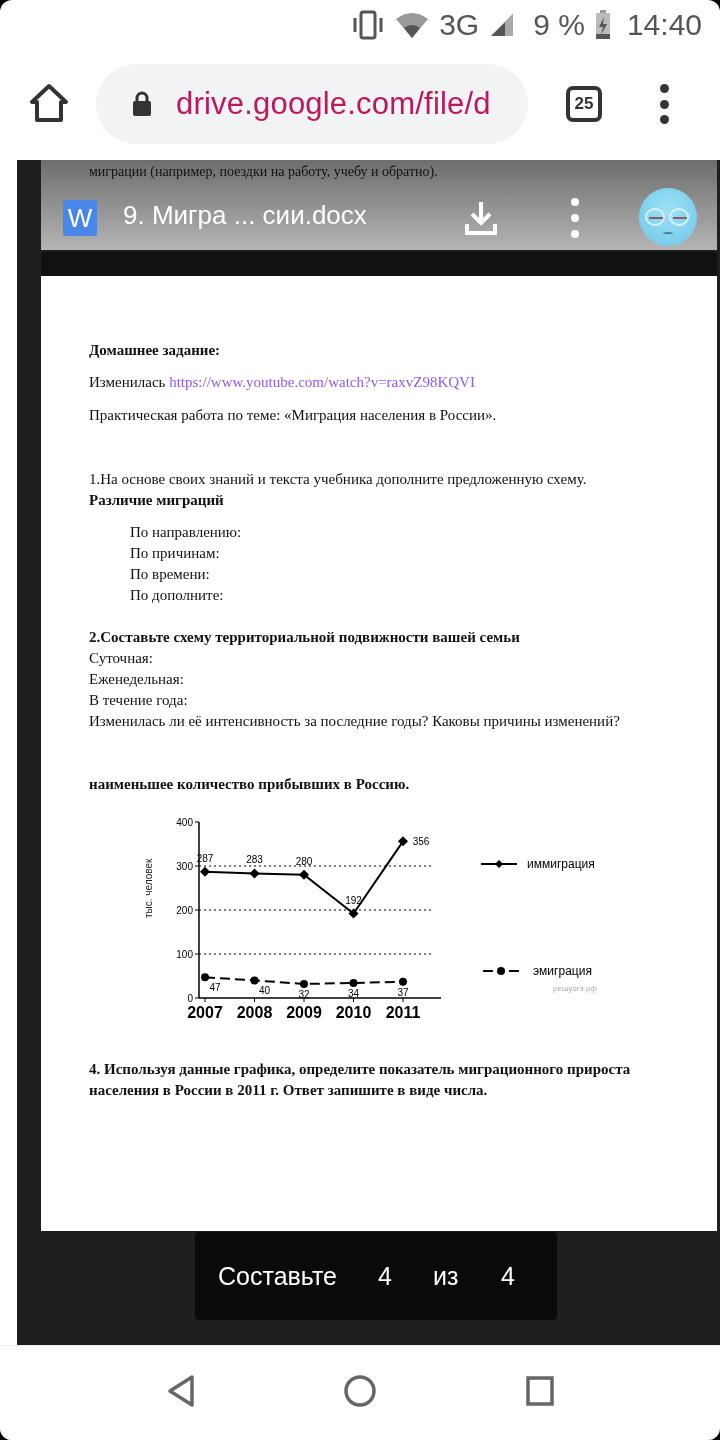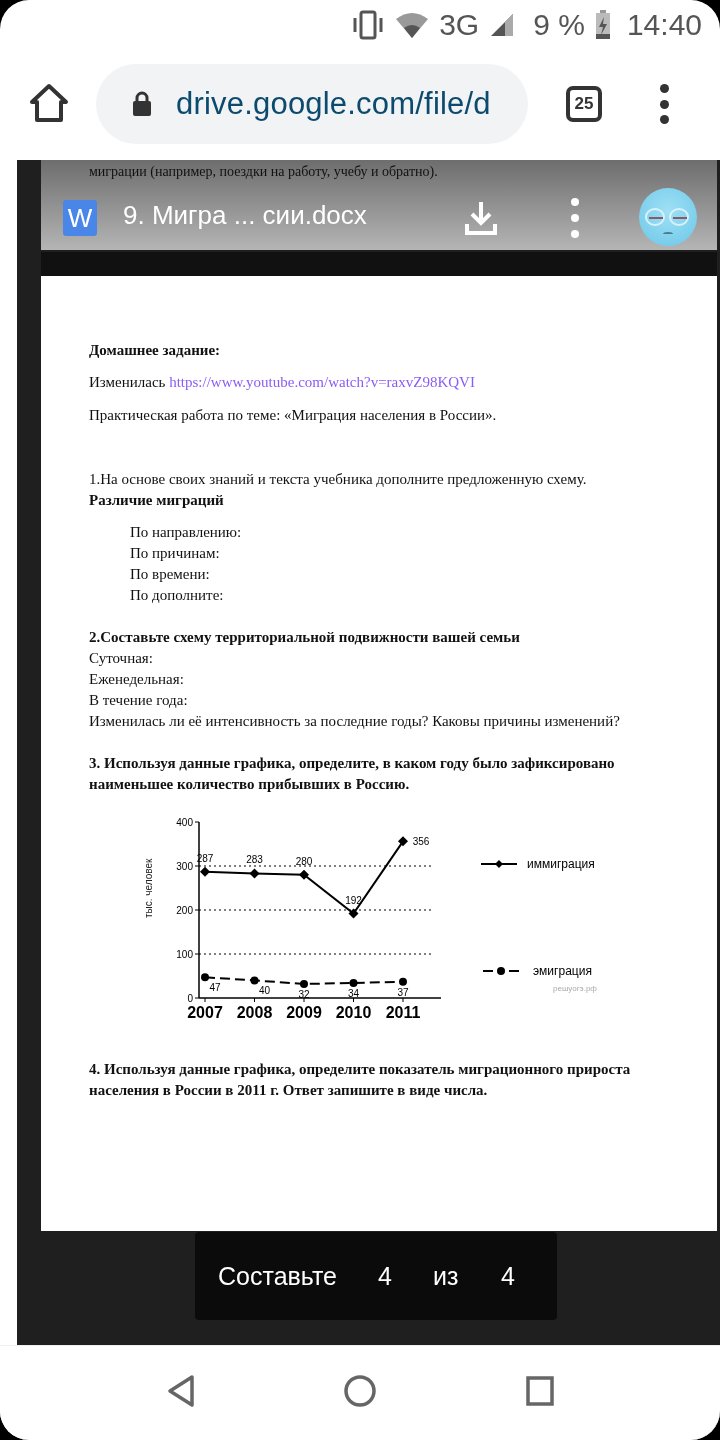--- a/index.html
+++ b/index.html
@@ -1,31 +1,31 @@
 <!DOCTYPE html>
 <html><head>
 <meta charset="utf-8">
 <style>
   * { box-sizing: border-box; margin: 0; padding: 0; }
   html, body { width: 720px; height: 1440px; overflow: hidden; background: #000; }
   body { font-family: "Liberation Sans", sans-serif; position: relative; }
 
-  .phone { position: absolute; left: 0; top: 0; width: 720px; height: 1440px; background: #fff; border-radius: 29px; overflow: hidden; }
+  .phone { position: absolute; left: 0; top: 0; width: 720px; height: 1440px; background: #fff; border-radius: 12px; overflow: hidden; }
 
   
   .status-bar { position: absolute; top: 0; left: 0; width: 720px; height: 50px; display: flex; align-items: center; justify-content: flex-end; padding-right: 18px; color: #555; font-size: 30px; gap: 10px; }
   .status-bar .sb-txt { font-family: "Liberation Sans", sans-serif; color: #555; }
   .status-bar svg { display: block; }
 
   
   .browser-bar { position: absolute; top: 50px; left: 0; width: 720px; height: 110px; background: #fff; display: flex; align-items: center; }
   .home-btn { position: absolute; left: 28px; top: 32px; width: 42px; height: 42px; }
   .url-pill { position: absolute; left: 96px; top: 14px; width: 432px; height: 80px; background: #f1f3f4; border-radius: 40px; display: flex; align-items: center; padding-left: 36px; overflow: hidden; }
   .lock-icon { width: 20px; height: 26px; margin-right: 24px; flex: none; }
-  .url-text { font-size: 31px; color: #0c4a6e; white-space: nowrap; letter-spacing: 0.2px; }
+  .url-text { font-size: 31px; color: #be185d; white-space: nowrap; letter-spacing: 0.2px; }
   .tabs-btn { position: absolute; left: 566px; top: 36px; width: 36px; height: 36px; border: 4px solid #333; border-radius: 7px; display: flex; align-items: center; justify-content: center; font-size: 17px; font-weight: bold; color: #333; }
   .menu-btn { position: absolute; left: 654px; top: 34px; width: 20px; height: 40px; display: flex; flex-direction: column; justify-content: space-between; align-items: center; }
   .menu-btn span { width: 9px; height: 9px; background: #333; border-radius: 50%; display: block; }
 
   
   .viewer { position: absolute; top: 160px; left: 8px; width: 720px; height: 1358px; background: #1f1f1f; overflow: hidden; margin-left: 9px; }
   .prev-page-strip { position: absolute; left: 24px; top: 0; width: 676px; height: 90px; background: linear-gradient(#6d6d6d, #b5b5b5); }
   .prev-text { position: absolute; left: 48px; top: 4px; font-family: "Liberation Serif", serif; font-size: 14px; color: #111; }
   .doc-header { position: absolute; left: 24px; top: 28px; width: 676px; height: 64px; display: flex; align-items: center; }
   .word-icon { position: absolute; left: 22px; top: 12px; width: 34px; height: 36px; background: #4a86e8; border-radius: 3px; color: #fff; font-size: 26px; display: flex; align-items: center; justify-content: center; }
@@ -156,21 +156,20 @@
       <div class="p" style="top:269px;left:89px">По причинам:</div>
       <div class="p" style="top:290px;left:89px">По времени:</div>
       <div class="p" style="top:311px;left:89px">По дополните:</div>
 
       <div class="p b" style="top:353px">2.Составьте схему территориальной подвижности вашей семьи</div>
       <div class="p" style="top:374px">Суточная:</div>
       <div class="p" style="top:395px">Еженедельная:</div>
       <div class="p" style="top:416px">В течение года:</div>
       <div class="p" style="top:437px">Изменилась ли её интенсивность за последние годы? Каковы причины изменений?</div>
 
-      <div class="p b" style="top:479px">3. Используя данные графика, определите, в каком году было зафиксировано</div>
       <div class="p b" style="top:500px">наименьшее количество прибывших в Россию.</div>
 
       <div class="chart">
         <span class="ylabel">тыс. человек</span>
         <svg id="chart-svg" width="470" height="215" viewBox="0 0 470 215">
             <line x1="58" y1="16" x2="58" y2="192" stroke="#000" stroke-width="1.5"></line>
             <line x1="58" y1="192" x2="300" y2="192" stroke="#000" stroke-width="1.5"></line>
             <line x1="54" y1="192" x2="58" y2="192" stroke="#000"></line>
             <text x="52" y="196" text-anchor="end" font-size="10" font-family="Liberation Sans, sans-serif">0</text>
             <line x1="54" y1="148" x2="58" y2="148" stroke="#000"></line>

